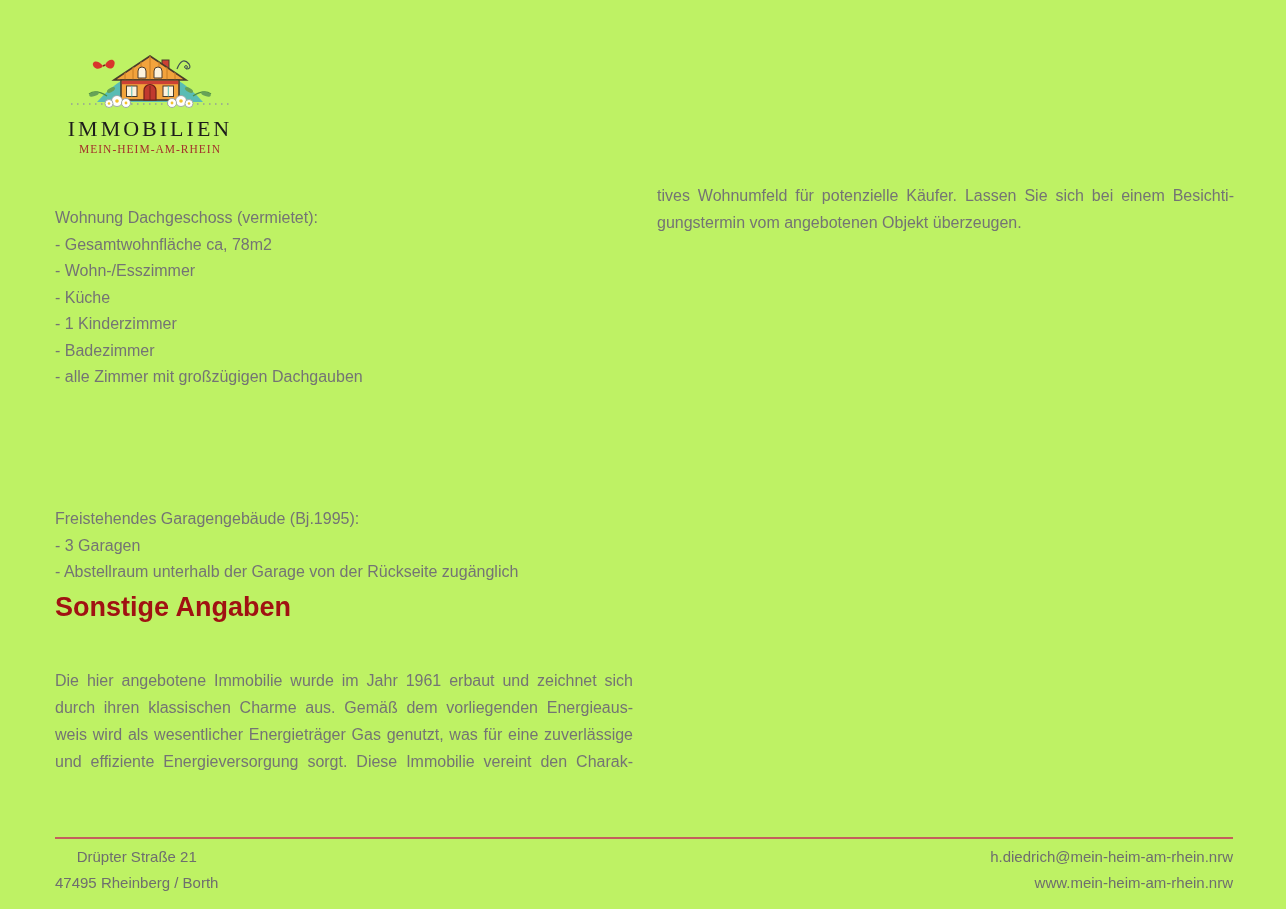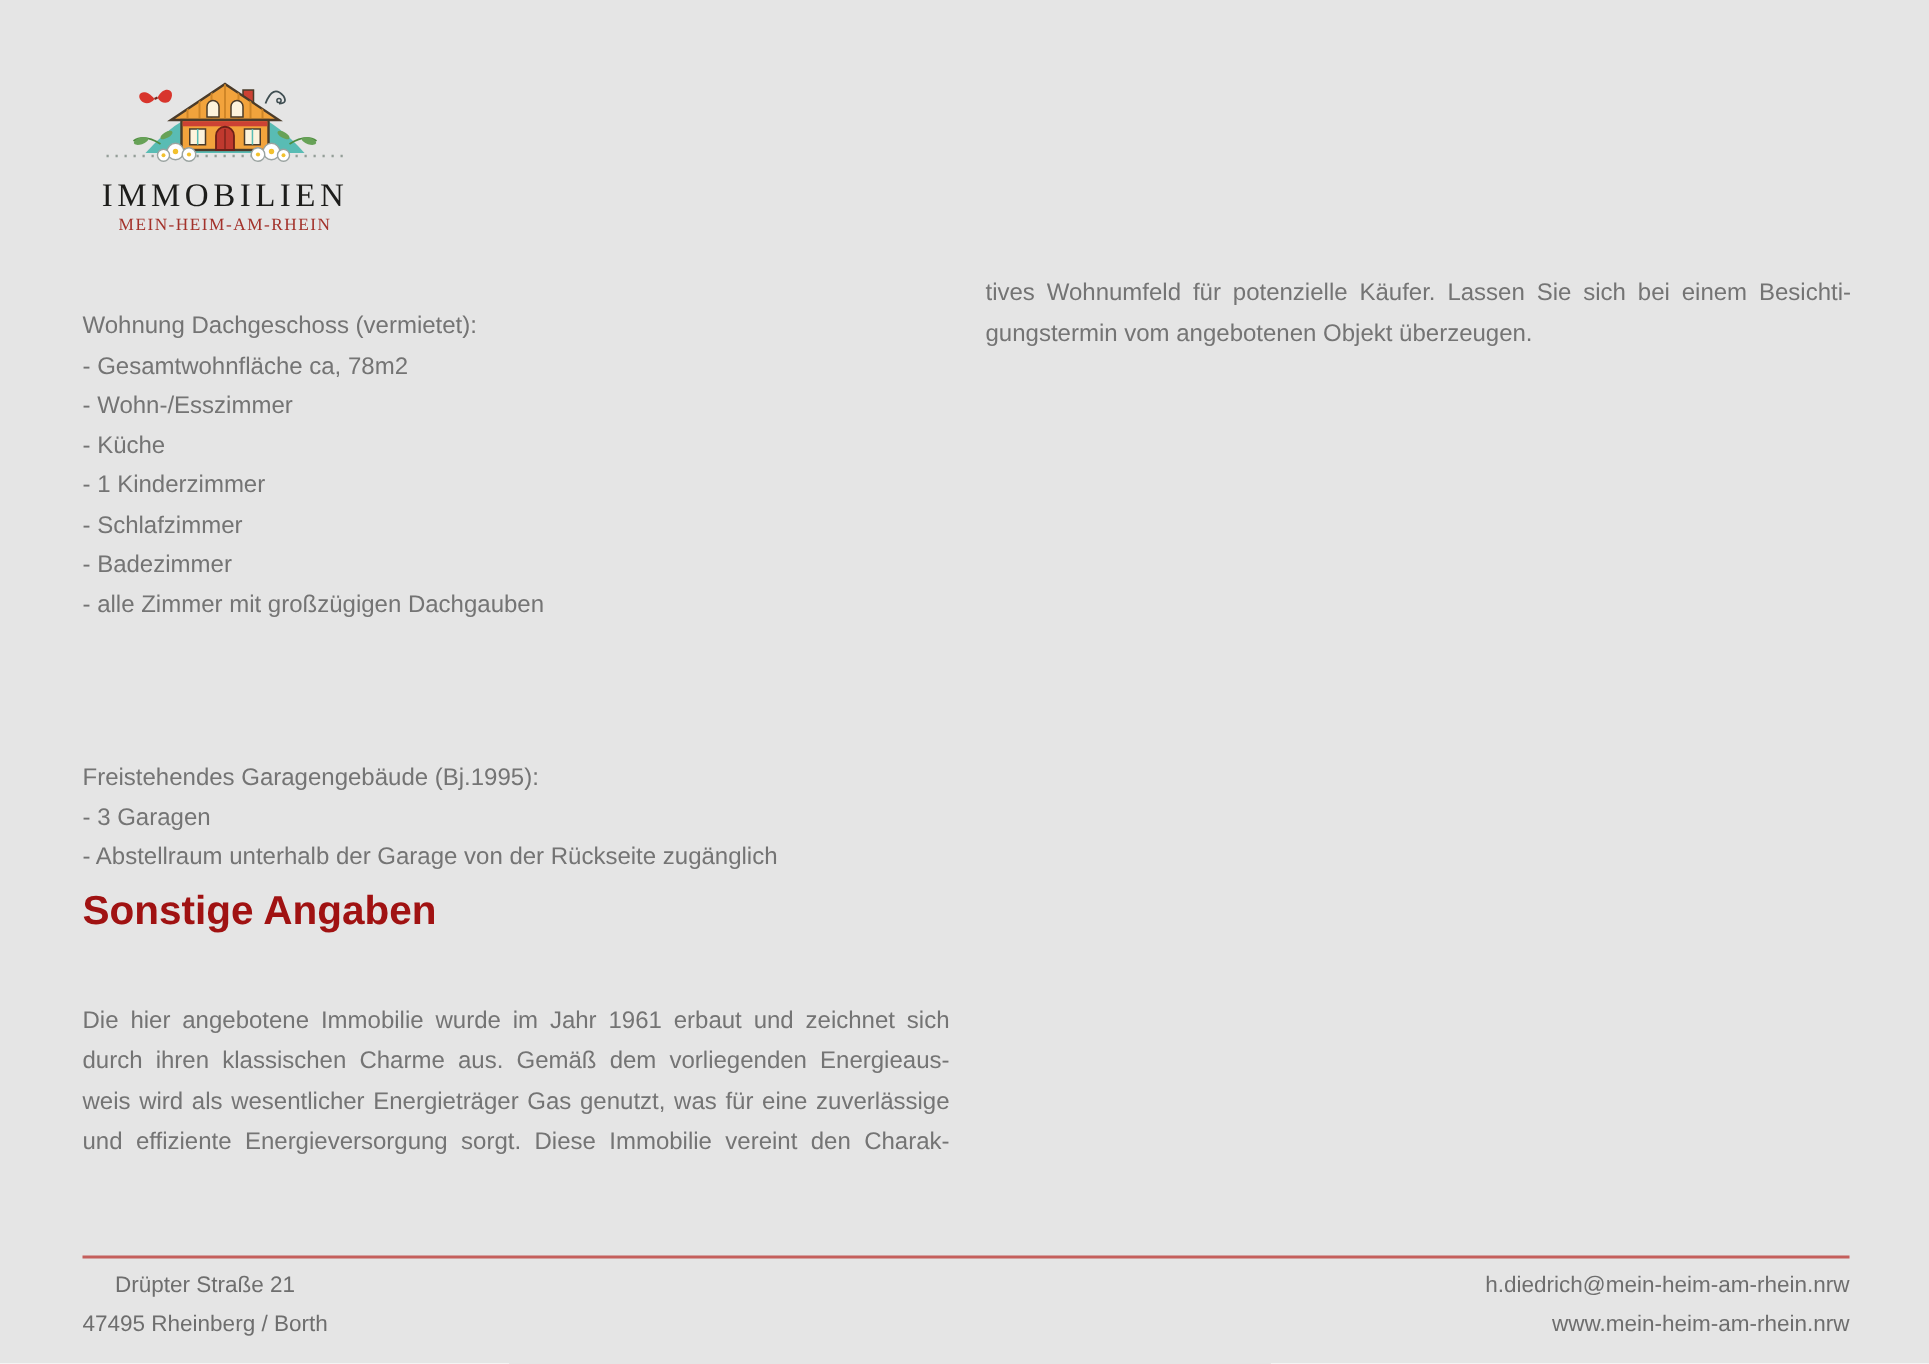--- a/index.html
+++ b/index.html
@@ -1,20 +1,20 @@
 <!DOCTYPE html>
 <html><head>
 <meta charset="utf-8">
 <style>
   html, body { margin: 0; padding: 0; background: #ffffff; }
   .page {
     position: relative;
     width: 1286px;
     height: 909px;
-    background: #e5e5e5;
+    background: #bef264;
     font-family: "Liberation Sans", sans-serif;
     overflow: hidden;
   }
 
   
   .logo {
     position: absolute;
     left: 67px;
     top: 54px;
     width: 166px;
@@ -182,21 +182,20 @@
     <div class="logo-title">IMMOBILIEN</div>
     <div class="logo-subtitle">MEIN-HEIM-AM-RHEIN</div>
   </div>
 
   <div class="tblock" style="top:205px">
     <div>Wohnung Dachgeschoss (vermietet):</div>
     <div>- Gesamtwohnfläche ca, 78m2</div>
     <div>- Wohn-/Esszimmer</div>
     <div>- Küche</div>
     <div>- 1 Kinderzimmer</div>
-    <div>- Schlafzimmer</div>
     <div>- Badezimmer</div>
     <div>- alle Zimmer mit großzügigen Dachgauben</div>
   </div>
 
 
   <div class="tblock" style="top:506px">
     <div>Freistehendes Garagengebäude (Bj.1995):</div>
     <div>- 3 Garagen</div>
     <div>- Abstellraum unterhalb der Garage von der Rückseite zugänglich</div>
   </div>

